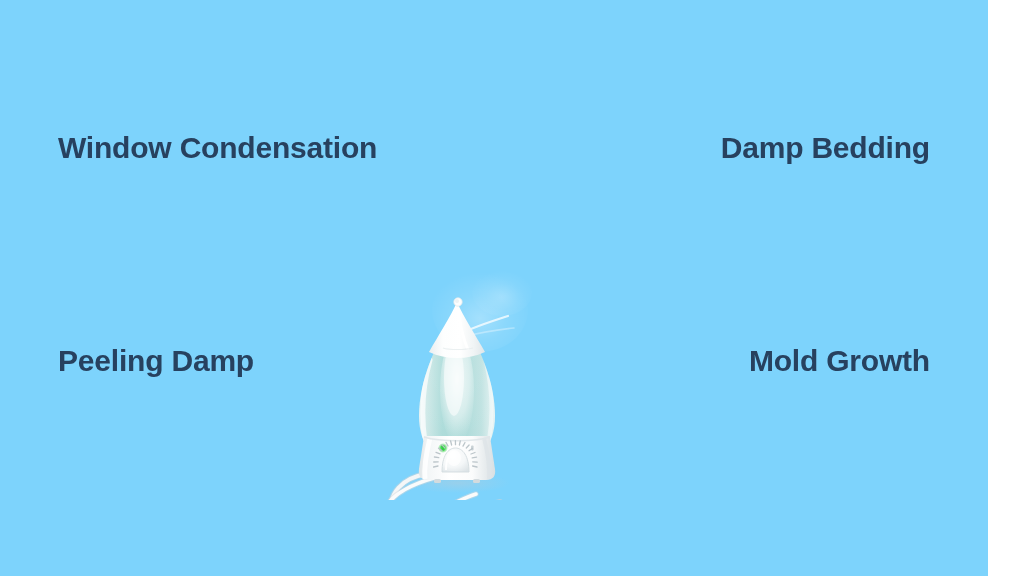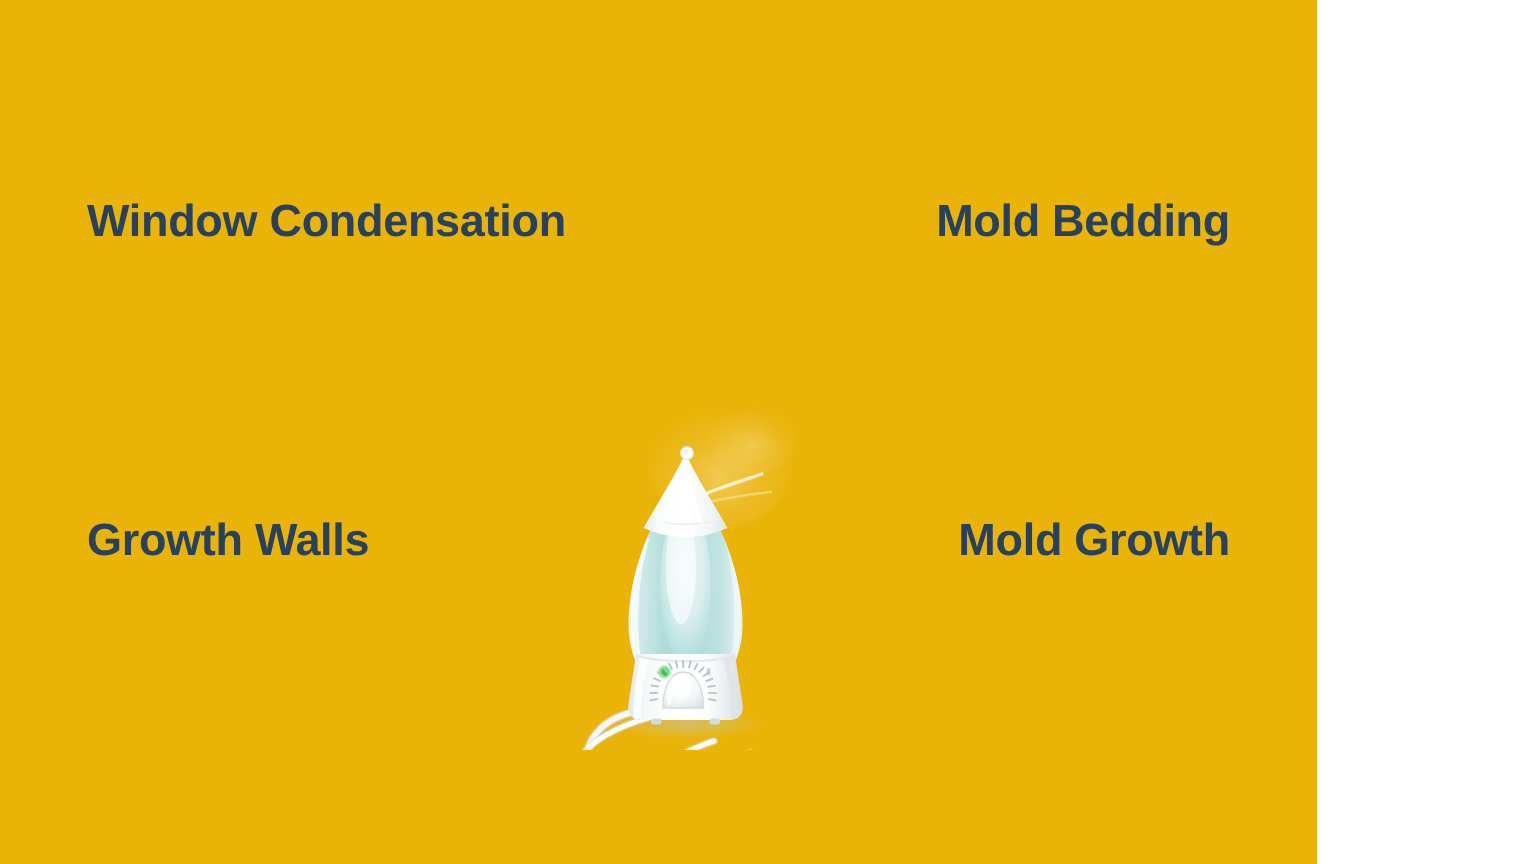--- a/index.html
+++ b/index.html
@@ -7,23 +7,23 @@
     padding: 0;
   }
   body {
     width: 1024px;
     height: 576px;
     overflow: hidden;
     font-family: "Liberation Sans", sans-serif;
   }
   #slide {
     position: relative;
-    width: 878px;
+    width: 988px;
     height: 576px;
-    background: #eab308;
+    background: #7dd3fc;
     overflow: hidden;
   }
 
   
   .label {
     position: absolute;
     color: #27415f;
     font-family: "Liberation Sans", sans-serif;
     font-weight: bold;
     font-size: 30px;
@@ -50,23 +50,23 @@
     height: 250px;
   }
 </style>
 </head>
 <body>
 
 <div id="slide">
 
   <div class="label" id="label-window-condensation">Window Condensation</div>
 
-  <div class="label" id="label-damp-bedding">Mold Bedding</div>
-
-  <div class="label" id="label-peeling-walls">Growth Walls</div>
+  <div class="label" id="label-damp-bedding">Damp Bedding</div>
+
+  <div class="label" id="label-peeling-walls">Peeling Damp</div>
 
   <div class="label" id="label-mold-growth">Mold Growth</div>
 
   <div id="humidifier-figure">
     <svg viewBox="0 0 250 250" xmlns="http://www.w3.org/2000/svg">
       <defs>
         <linearGradient id="gTank" x1="0" y1="0" x2="1" y2="0">
           <stop offset="0" stop-color="#e8f4f4"></stop>
           <stop offset="0.10" stop-color="#cfe9e8"></stop>
           <stop offset="0.30" stop-color="#aedcda"></stop>

